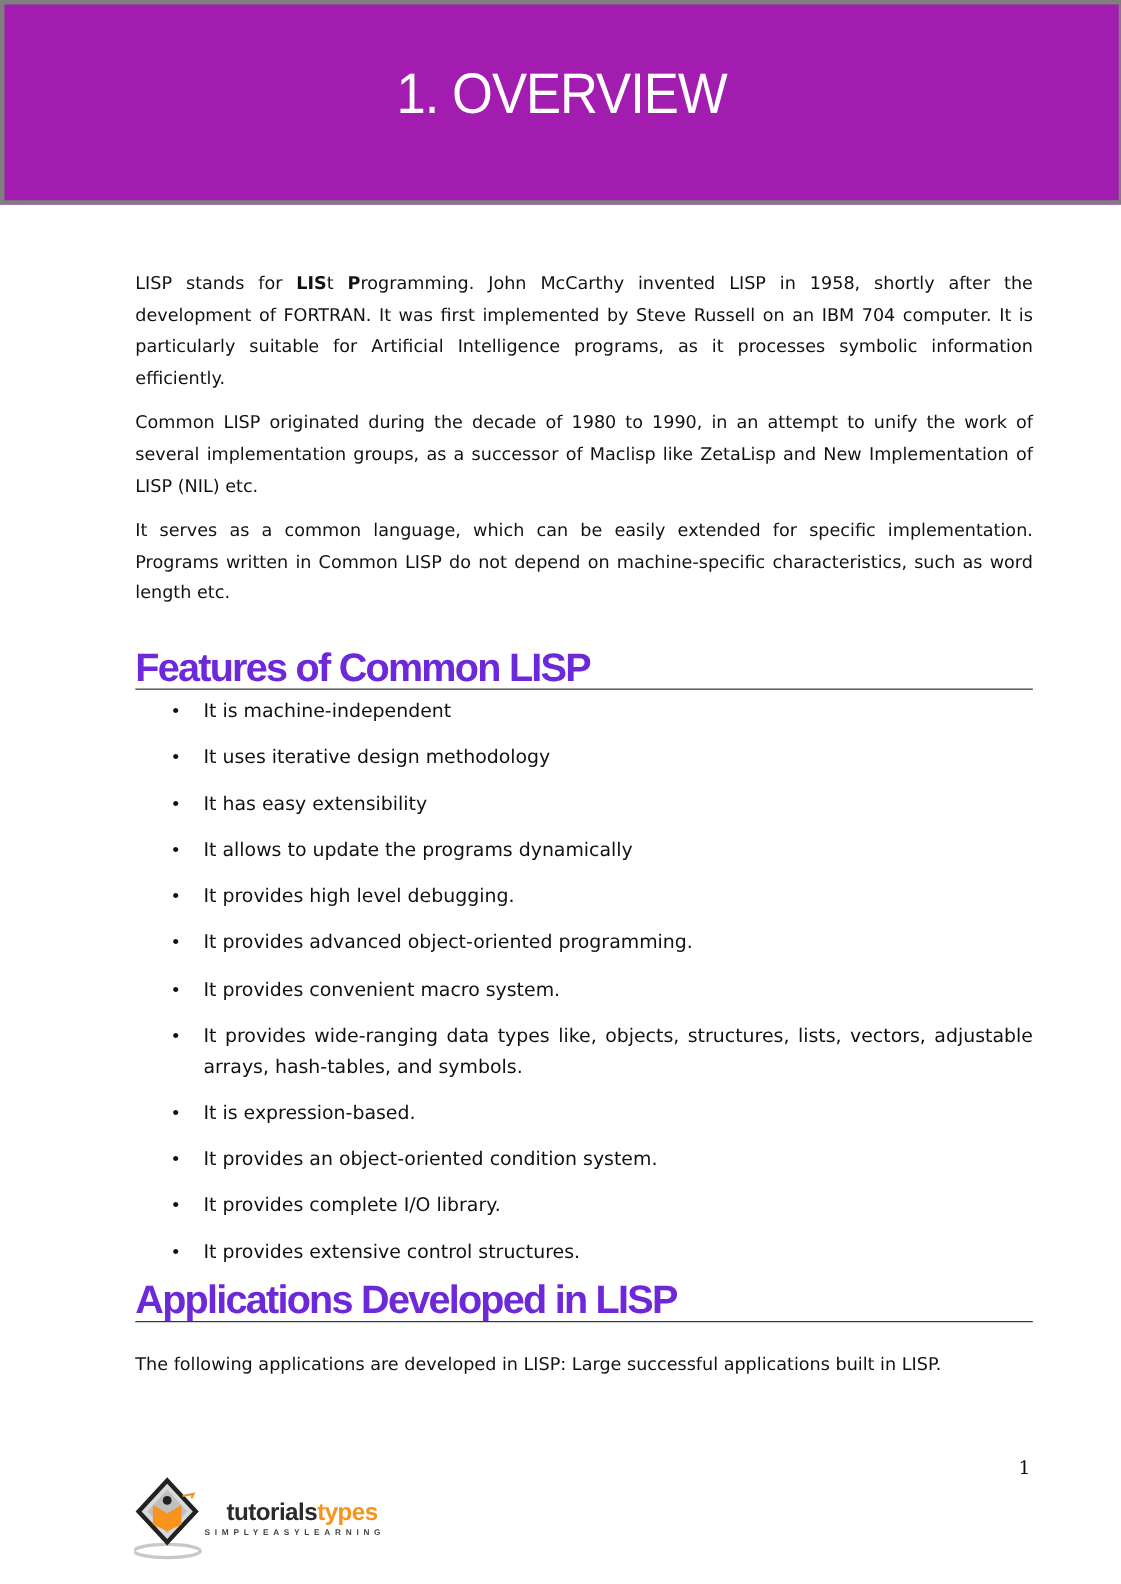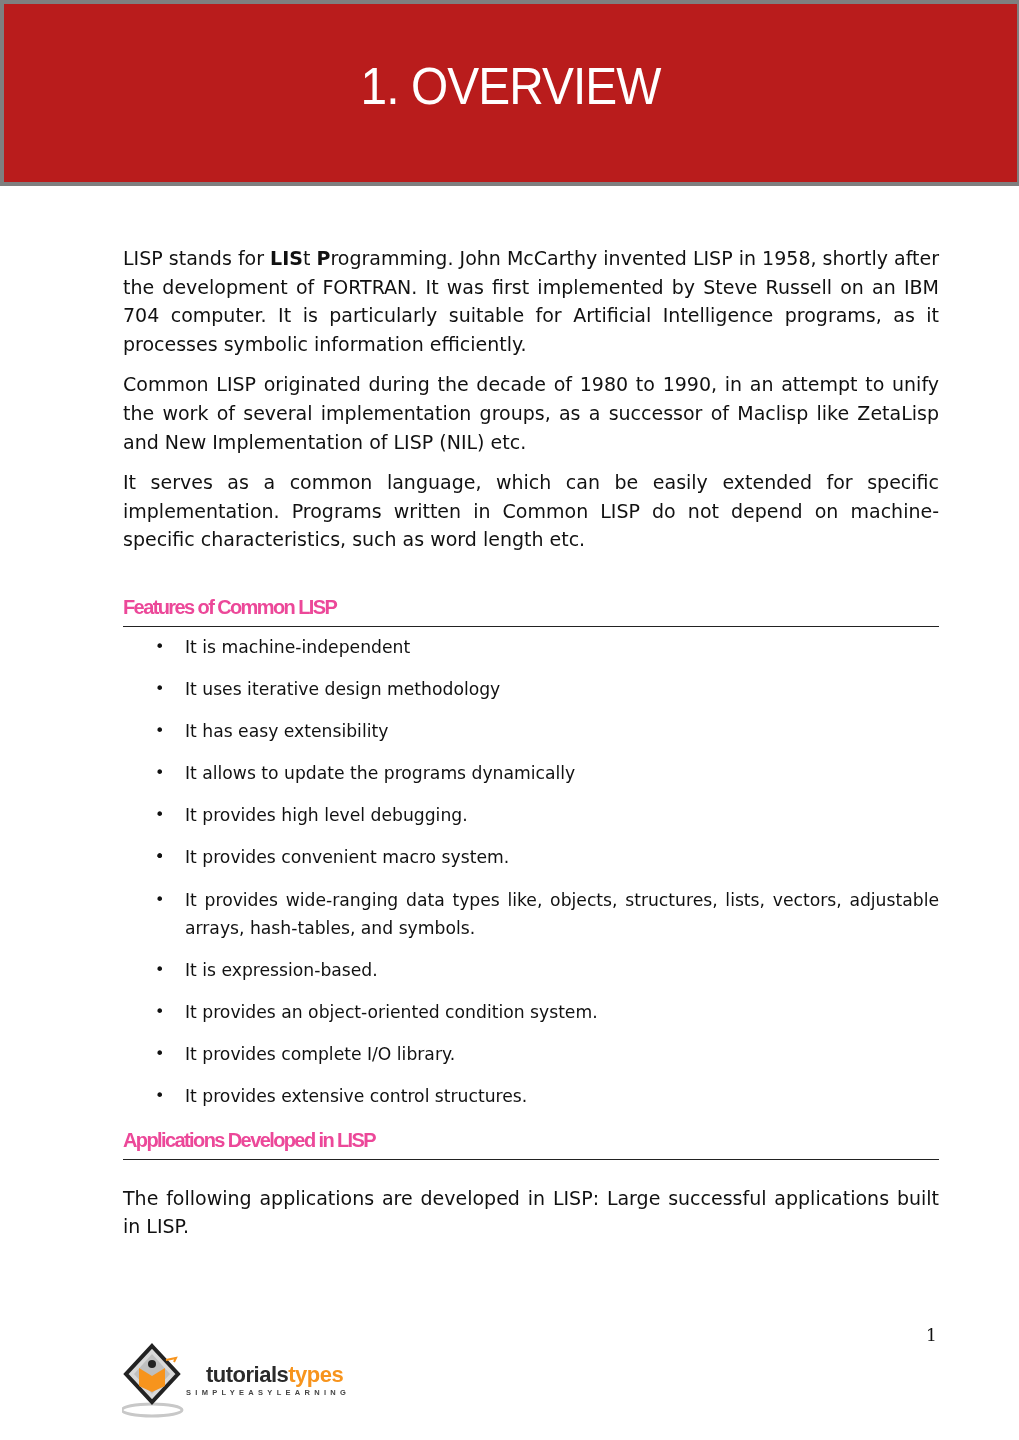--- a/index.html
+++ b/index.html
@@ -14,21 +14,21 @@
       overflow: hidden;
       font-family: "DejaVu Sans", sans-serif;
       color: #111111;
     }
     .banner {
       position: absolute;
       left: 0;
       top: 0;
       width: 1013px;
       height: 178px;
-      background: #b91c1c;
+      background: #a21caf;
       border: 4px solid #7f7f7f;
       border-right-width: 2px;
       box-sizing: content-box;
     }
     .banner-title {
       position: absolute;
       left: 0;
       right: 0;
       top: 56px;
       text-align: center;
@@ -40,33 +40,33 @@
       transform: scaleX(0.92);
     }
     .content {
       position: absolute;
       left: 123px;
       width: 816px;
       top: 244px;
     }
     p.body {
       margin: 0 0 12px 0;
-      font-size: 19px;
+      font-size: 16px;
       line-height: 28.6px;
       text-align: justify;
       font-family: "DejaVu Sans", sans-serif;
     }
     p.body b { font-weight: bold; }
     h2.section {
       margin: 0;
       font-family: "Liberation Sans", sans-serif;
       font-weight: bold;
-      font-size: 20px;
+      font-size: 36px;
       letter-spacing: -1.6px;
-      color: #ec4899;
+      color: #6d28d9;
       border-bottom: 1.5px solid #222222;
       padding-bottom: 4px;
       line-height: 30px;
     }
     ul.features {
       list-style: none;
       margin: 6px 0 0 0;
       padding: 0;
     }
     ul.features li {
@@ -135,21 +135,21 @@
   <p class="body">It serves as a common language, which can be easily extended for specific implementation. Programs written in Common LISP do not depend on machine-specific characteristics, such as word length etc.</p>
 
   <h2 class="section" style="margin-top:38px;">Features of Common LISP</h2>
 
   <ul class="features">
     <li><span class="bullet">•</span><span>It is machine-independent</span></li>
     <li><span class="bullet">•</span><span>It uses iterative design methodology</span></li>
     <li><span class="bullet">•</span><span>It has easy extensibility</span></li>
     <li><span class="bullet">•</span><span>It allows to update the programs dynamically</span></li>
     <li><span class="bullet">•</span><span>It provides high level debugging.</span></li>
-    <li><span class="bullet">•</span></li>
+    <li><span class="bullet">•</span><span>It provides advanced object-oriented programming.</span></li>
     <li><span class="bullet">•</span><span>It provides convenient macro system.</span></li>
     <li><span class="bullet">•</span><span>It provides wide-ranging data types like, objects, structures, lists, vectors, adjustable arrays, hash-tables, and symbols.</span></li>
     <li><span class="bullet">•</span><span>It is expression-based.</span></li>
     <li><span class="bullet">•</span><span>It provides an object-oriented condition system.</span></li>
     <li><span class="bullet">•</span><span>It provides complete I/O library.</span></li>
     <li><span class="bullet">•</span><span>It provides extensive control structures.</span></li>
   </ul>
 
   <h2 class="section" style="">Applications Developed in LISP</h2>
 

